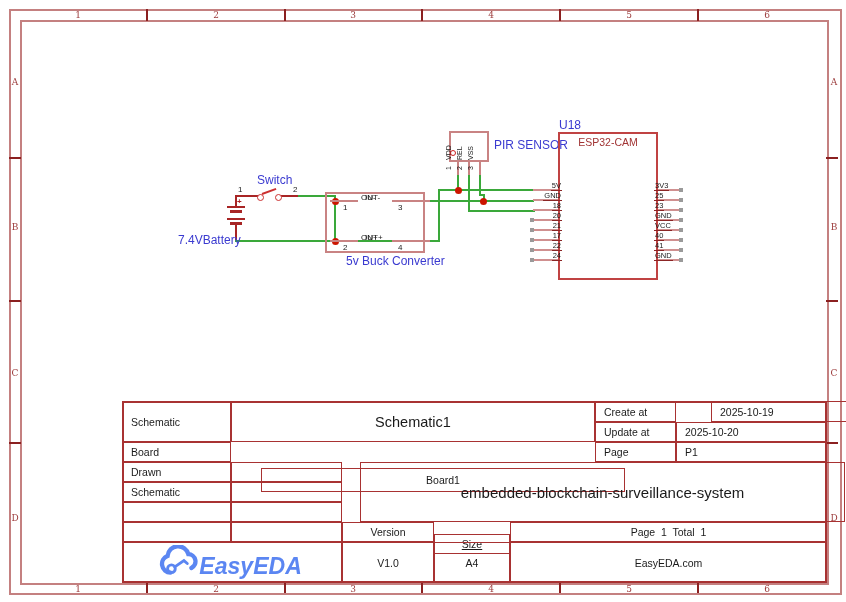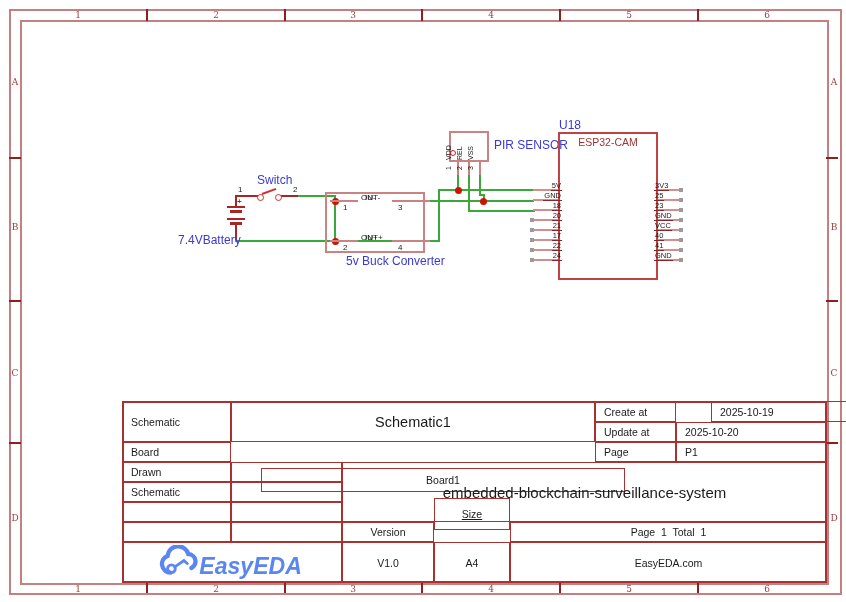--- a/index.html
+++ b/index.html
@@ -306,23 +306,23 @@
     <div class="tb-cell tb-label" style="left:595px;top:442px;width:81px;height:20px;">Page</div>
     <div class="tb-cell tb-label" style="left:676px;top:442px;width:151px;height:20px;">P1</div>
     <div class="tb-cell tb-label" style="left:122px;top:462px;width:109px;height:20px;">Drawn</div>
     <div class="tb-cell" style="left:231px;top:462px;width:111px;height:20px;"></div>
     <div class="tb-cell tb-label" style="left:122px;top:482px;width:109px;height:20px;">Schematic</div>
     <div class="tb-cell" style="left:231px;top:482px;width:111px;height:20px;"></div>
     <div class="tb-cell" style="left:122px;top:502px;width:109px;height:20px;"></div>
     <div class="tb-cell" style="left:231px;top:502px;width:111px;height:20px;"></div>
     <div class="tb-cell" style="left:122px;top:522px;width:109px;height:20px;"></div>
     <div class="tb-cell" style="left:231px;top:522px;width:111px;height:20px;"></div>
-    <div class="tb-cell tb-center tb-project" style="left:342px;top:462px;width:485px;height:60px;">embedded-blockchain-surveillance-system</div>
+    <div class="tb-cell tb-center tb-project" style="left:360px;top:462px;width:485px;height:60px;">embedded-blockchain-surveillance-system</div>
     <div class="tb-cell tb-center" style="left:342px;top:522px;width:92px;height:20px;">Version</div>
-    <div class="tb-cell tb-center" style="left:434px;top:498px;width:76px;height:32px;text-decoration:underline;">Size</div>
+    <div class="tb-cell tb-center" style="left:434px;top:534px;width:76px;height:20px;text-decoration:underline;">Size</div>
     <div class="tb-cell tb-center tb-pre" style="left:510px;top:522px;width:317px;height:20px;">Page  1  Total  1</div>
     <div class="tb-cell tb-center" style="left:122px;top:542px;width:220px;height:41px;">
       <svg width="150" height="36" viewBox="0 0 156 36">
         <path d="M14 28 a9 9 0 0 1 -3 -17.4 a11 11 0 0 1 21.6 -1.8 a7.6 7.6 0 0 1 3.2 14.4" fill="none" stroke="#5b86f2" stroke-width="4.5" stroke-linecap="round"></path>
         <circle cx="15" cy="24" r="4" fill="none" stroke="#5b86f2" stroke-width="3"></circle>
         <path d="M18.5 22 L28 15.5 l3.5 3" fill="none" stroke="#5b86f2" stroke-width="3" stroke-linecap="round"></path>
         <text x="44" y="29" font-family="Liberation Sans, sans-serif" font-size="24" font-style="italic" font-weight="bold" fill="#5b86f2">EasyEDA</text>
       </svg>
     </div>
     <div class="tb-cell tb-center" style="left:342px;top:542px;width:92px;height:41px;">V1.0</div>

